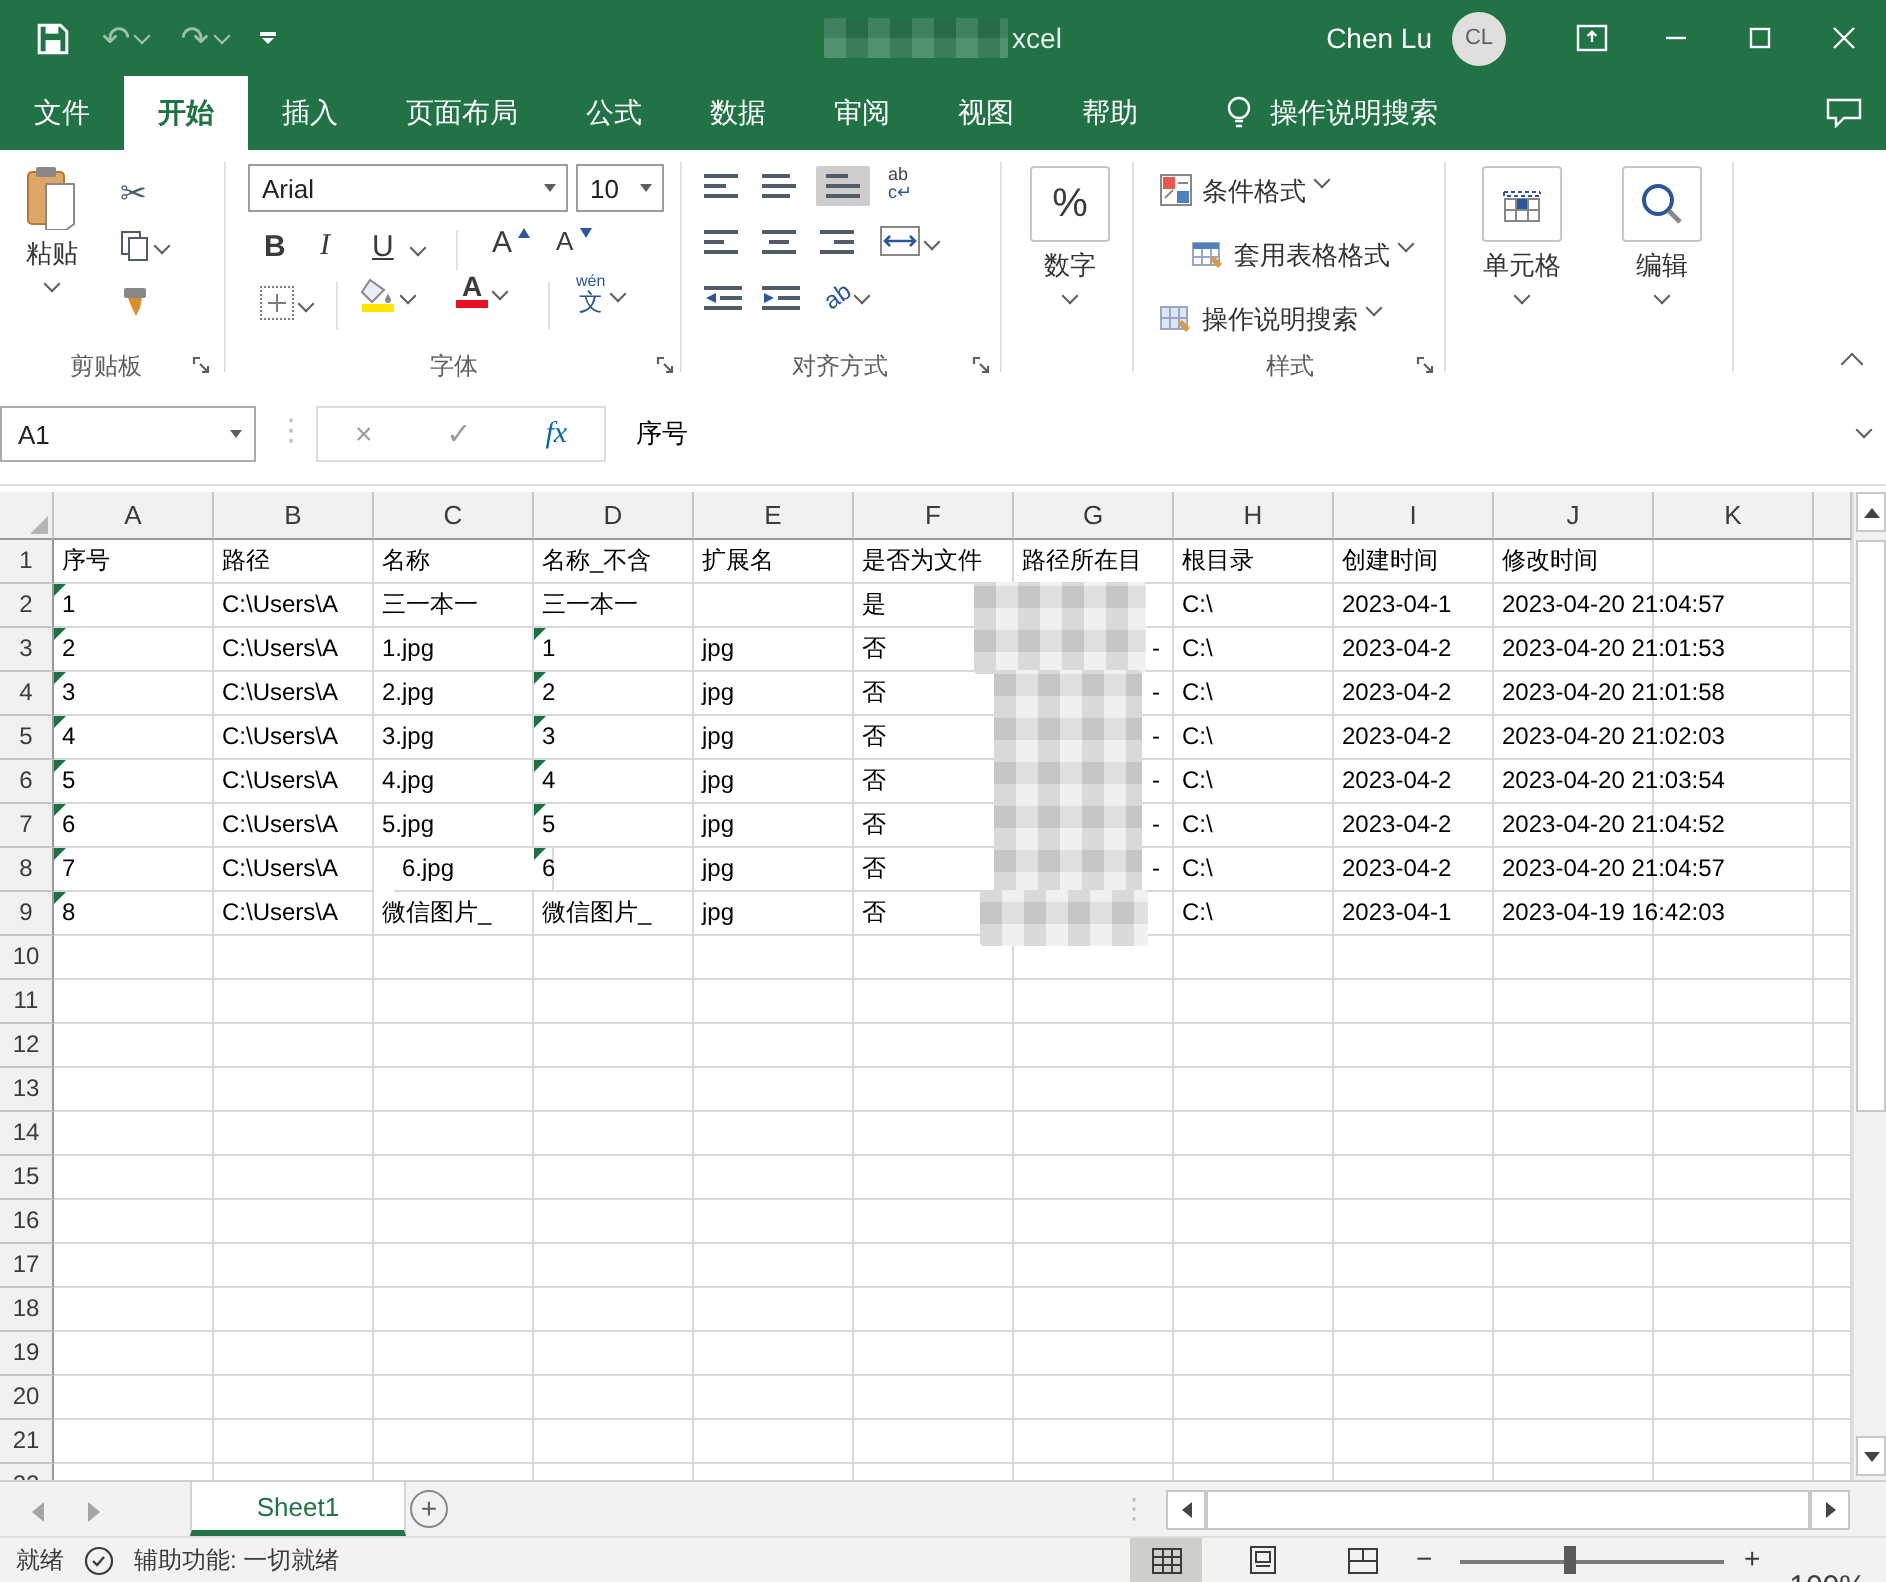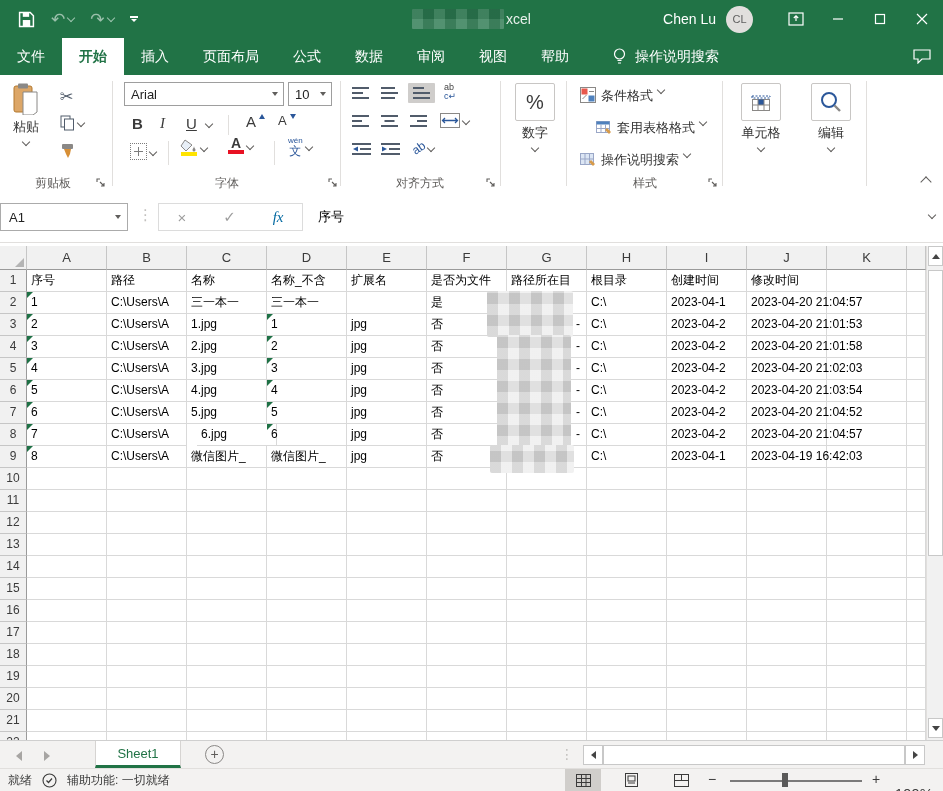--- a/index.html
+++ b/index.html
@@ -74,21 +74,21 @@
   .tri-up-s{width:0;height:0;border-left:4px solid transparent;border-right:4px solid transparent;border-bottom:5px solid #444;}
   .tri-dn-s{width:0;height:0;border-left:4px solid transparent;border-right:4px solid transparent;border-top:5px solid #444;}
   .tri-l-s{width:0;height:0;border-top:4px solid transparent;border-bottom:4px solid transparent;border-right:5px solid #444;}
   .tri-r-s{width:0;height:0;border-top:4px solid transparent;border-bottom:4px solid transparent;border-left:5px solid #444;}
   .vthumb{position:absolute;left:1px;width:15px;background:#fff;border:1px solid #c8c8c8;box-sizing:border-box;}
   
   .sheetstrip{position:absolute;left:0;top:740px;width:943px;height:28px;background:#f3f2f1;border-top:1px solid #cfcfcf;box-sizing:border-box;}
   .navtri{position:absolute;top:10px;}
   .tri-l{width:0;height:0;border-top:5px solid transparent;border-bottom:5px solid transparent;border-right:6px solid #a7a5a3;}
   .tri-r{width:0;height:0;border-top:5px solid transparent;border-bottom:5px solid transparent;border-left:6px solid #a7a5a3;}
-  .sheettab{position:absolute;left:95px;top:0;width:86px;height:27px;background:#fff;border-left:1px solid #d6d4d2;border-right:1px solid #d6d4d2;border-bottom:3px solid #217346;box-sizing:border-box;display:flex;align-items:center;justify-content:center;font-size:13px;color:#217346;}
+  .sheettab{position:absolute;left:95px;top:0;width:108px;height:27px;background:#fff;border-left:1px solid #d6d4d2;border-right:1px solid #d6d4d2;border-bottom:3px solid #217346;box-sizing:border-box;display:flex;align-items:center;justify-content:center;font-size:13px;color:#217346;}
   .addsheet{position:absolute;left:205px;top:4px;width:19px;height:19px;border:1px solid #8a8886;border-radius:50%;box-sizing:border-box;color:#5f5d5b;font-size:14px;line-height:16px;text-align:center;}
   .hdots{position:absolute;left:560px;top:5px;color:#c2c0be;font-size:14px;}
   .hbox{position:absolute;top:4px;width:20px;height:20px;background:#fff;border:1px solid #c8c8c8;box-sizing:border-box;display:flex;align-items:center;justify-content:center;}
   .htrack{position:absolute;left:603px;top:4px;width:302px;height:20px;background:#fff;border:1px solid #c8c8c8;box-sizing:border-box;}
   
   .statusbar{position:absolute;left:0;top:768px;width:943px;height:23px;background:#f3f2f1;border-top:1px solid #e1dfdd;box-sizing:border-box;font-size:12px;color:#3b3b3b;}
   .st-left{position:absolute;left:8px;top:0;height:22px;display:flex;align-items:center;gap:10px;}
   .viewbtn{position:absolute;top:0;width:36px;height:22px;display:flex;align-items:center;justify-content:center;}
   .viewbtn.active{background:#d0cecb;}
   .zoomtxt{position:absolute;right:10px;top:16px;font-size:15px;color:#3b3b3b;}

